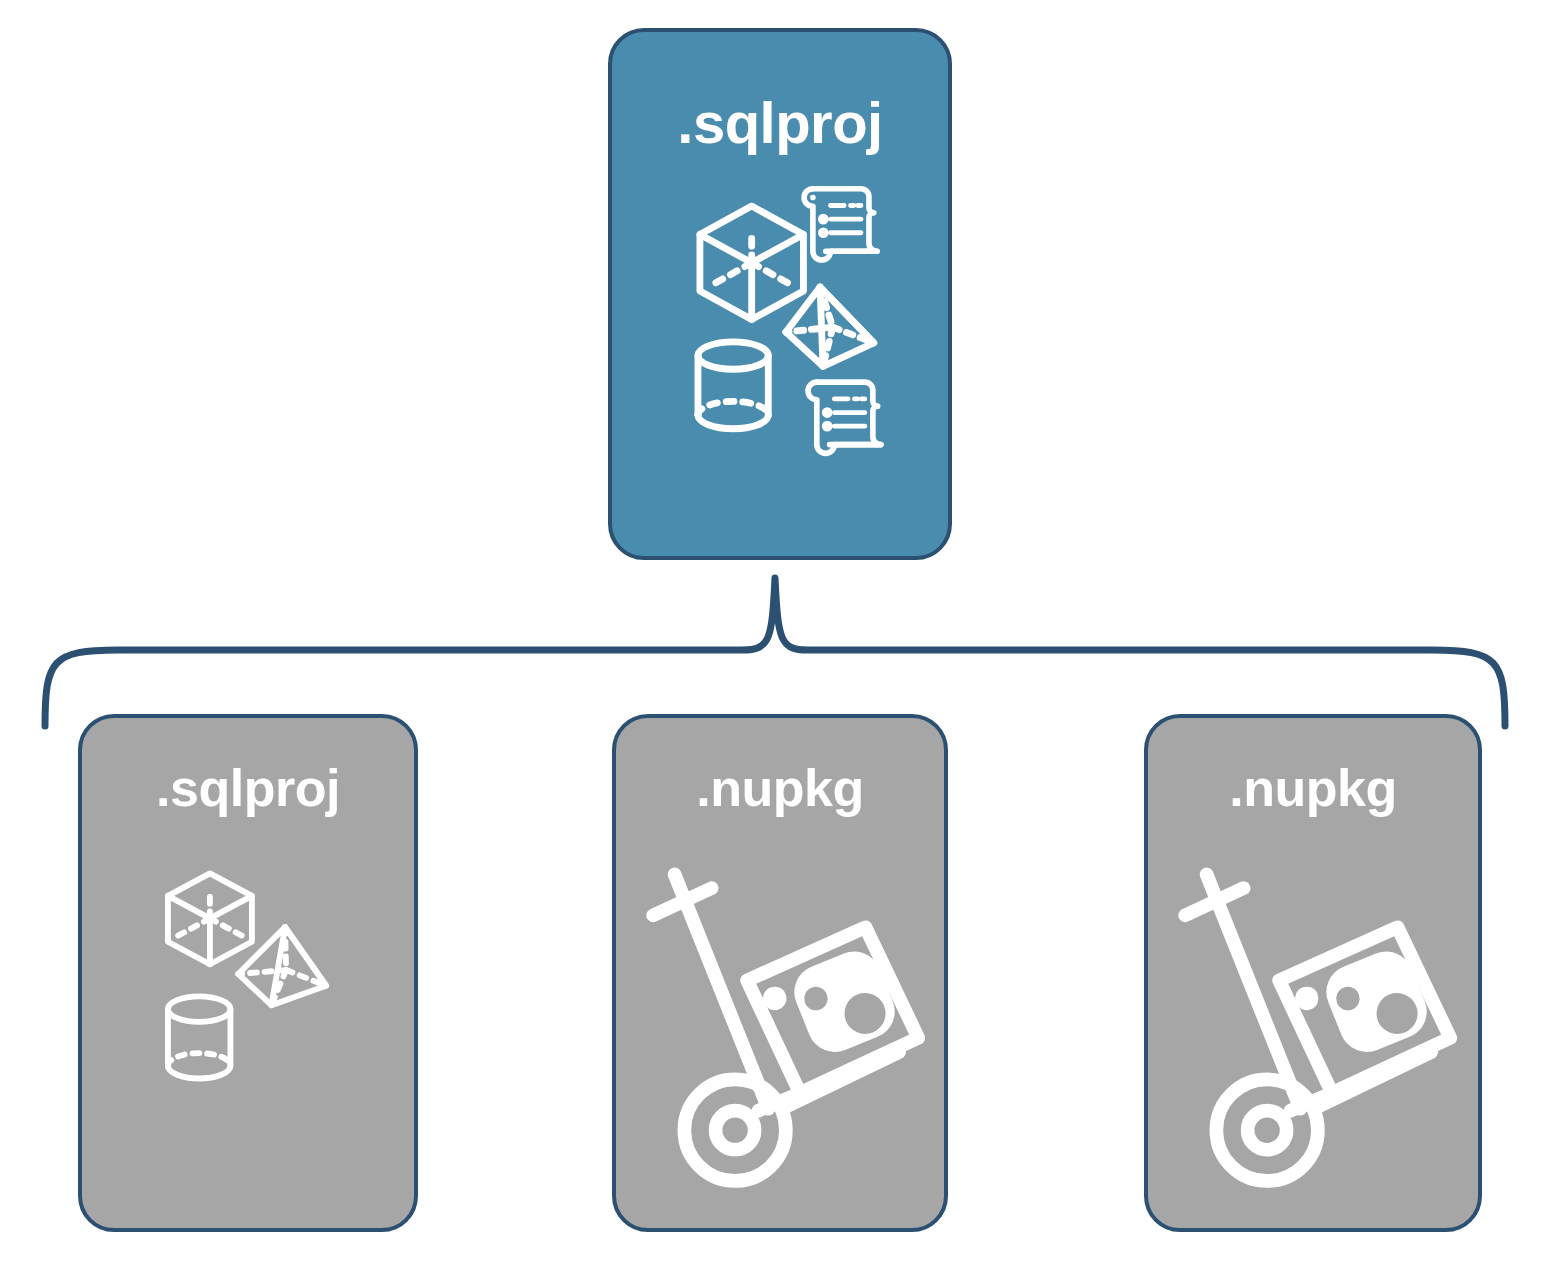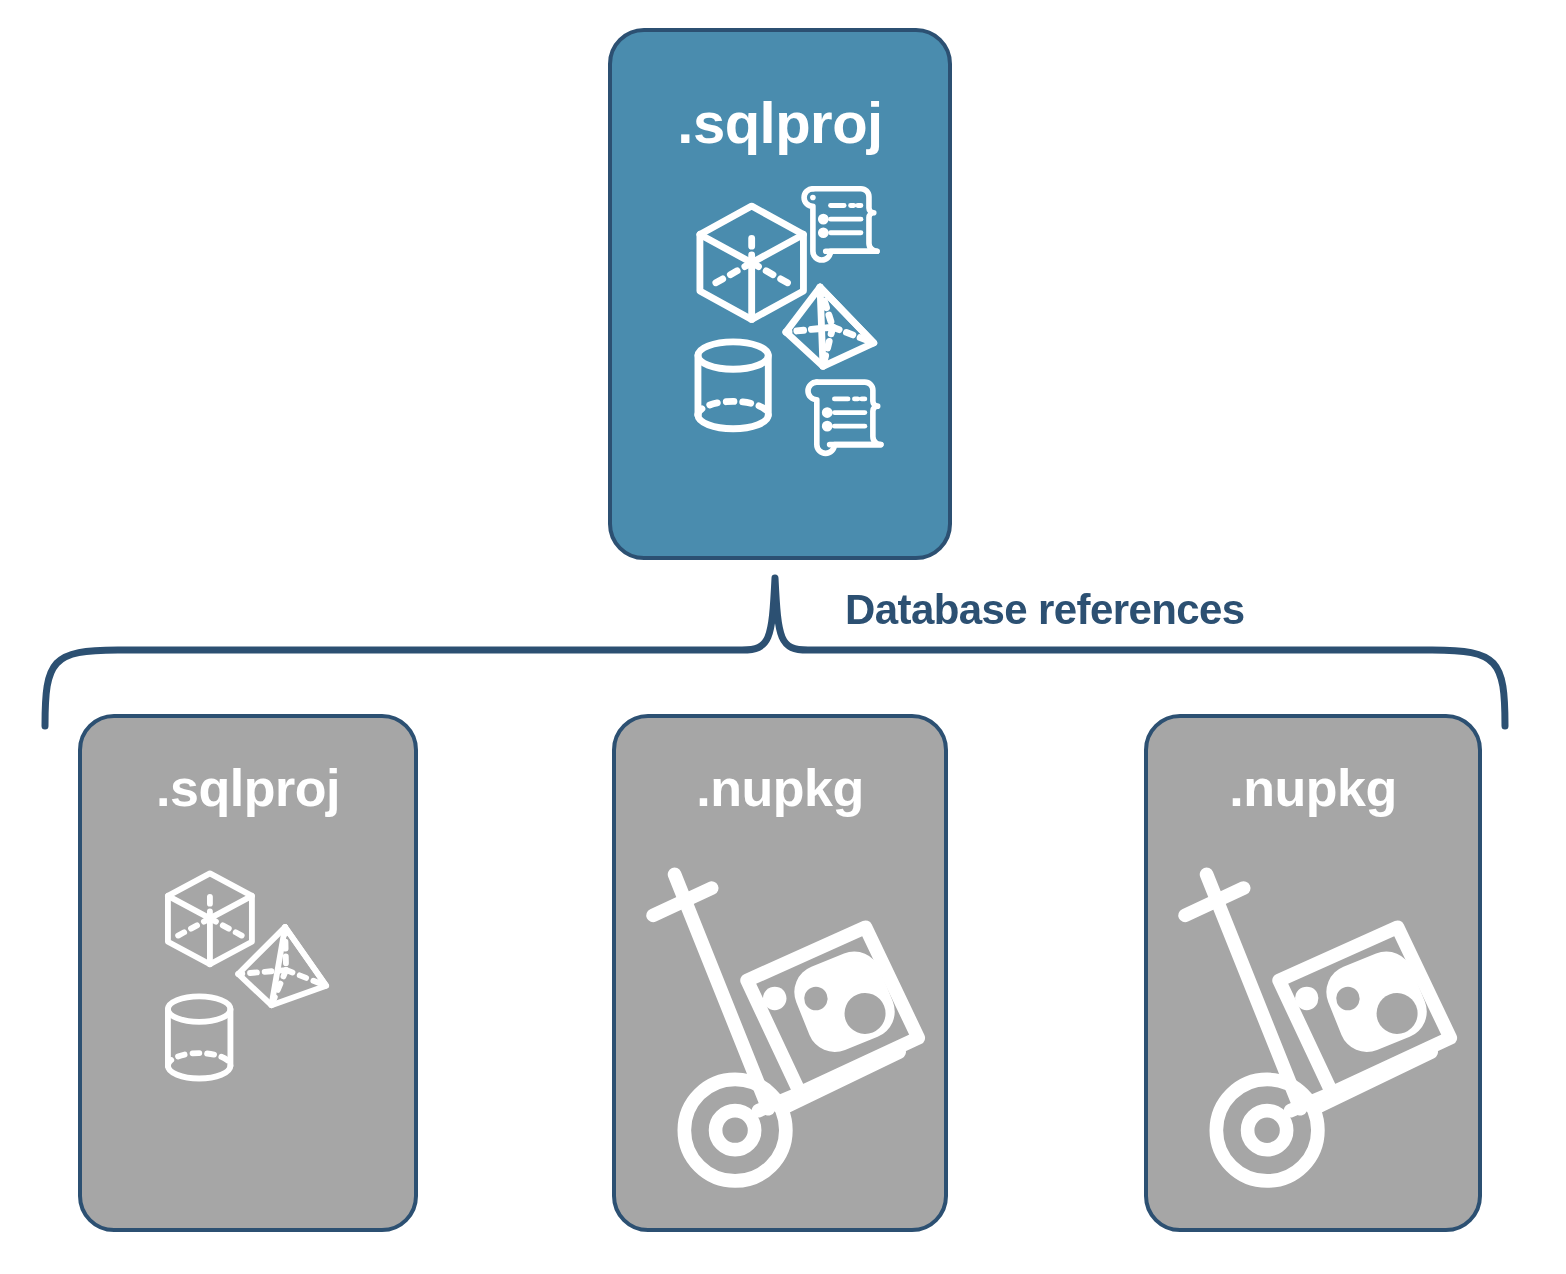--- a/index.html
+++ b/index.html
@@ -153,21 +153,20 @@
   <svg id="bracket-layer" viewBox="0 0 1566 1274">
     <path d="M 45 726
              C 45 660, 52 650, 118 650
              L 742 650
              C 770 650, 772 640, 775 578
              C 778 640, 780 650, 808 650
              L 1432 650
              C 1498 650, 1505 660, 1505 726" fill="none" stroke="#2c5072" stroke-width="7" stroke-linecap="round" stroke-linejoin="round"></path>
   </svg>
 
-  <div id="bracket-label">Database references</div>
 
   <div class="card secondary" id="card-sqlproj-ref">
     <div class="card-title">.sqlproj</div>
 
     <svg class="icon-art" viewBox="0 0 340 518">
       <g fill="none" stroke="#ffffff" stroke-width="6" stroke-linecap="round" stroke-linejoin="round">
 
         <g>
           <path d="M88 180 L131 157 L174 180 L174 227 L131 250 L88 227 Z"></path>
           <path d="M88 180 L131 203 L174 180"></path>

